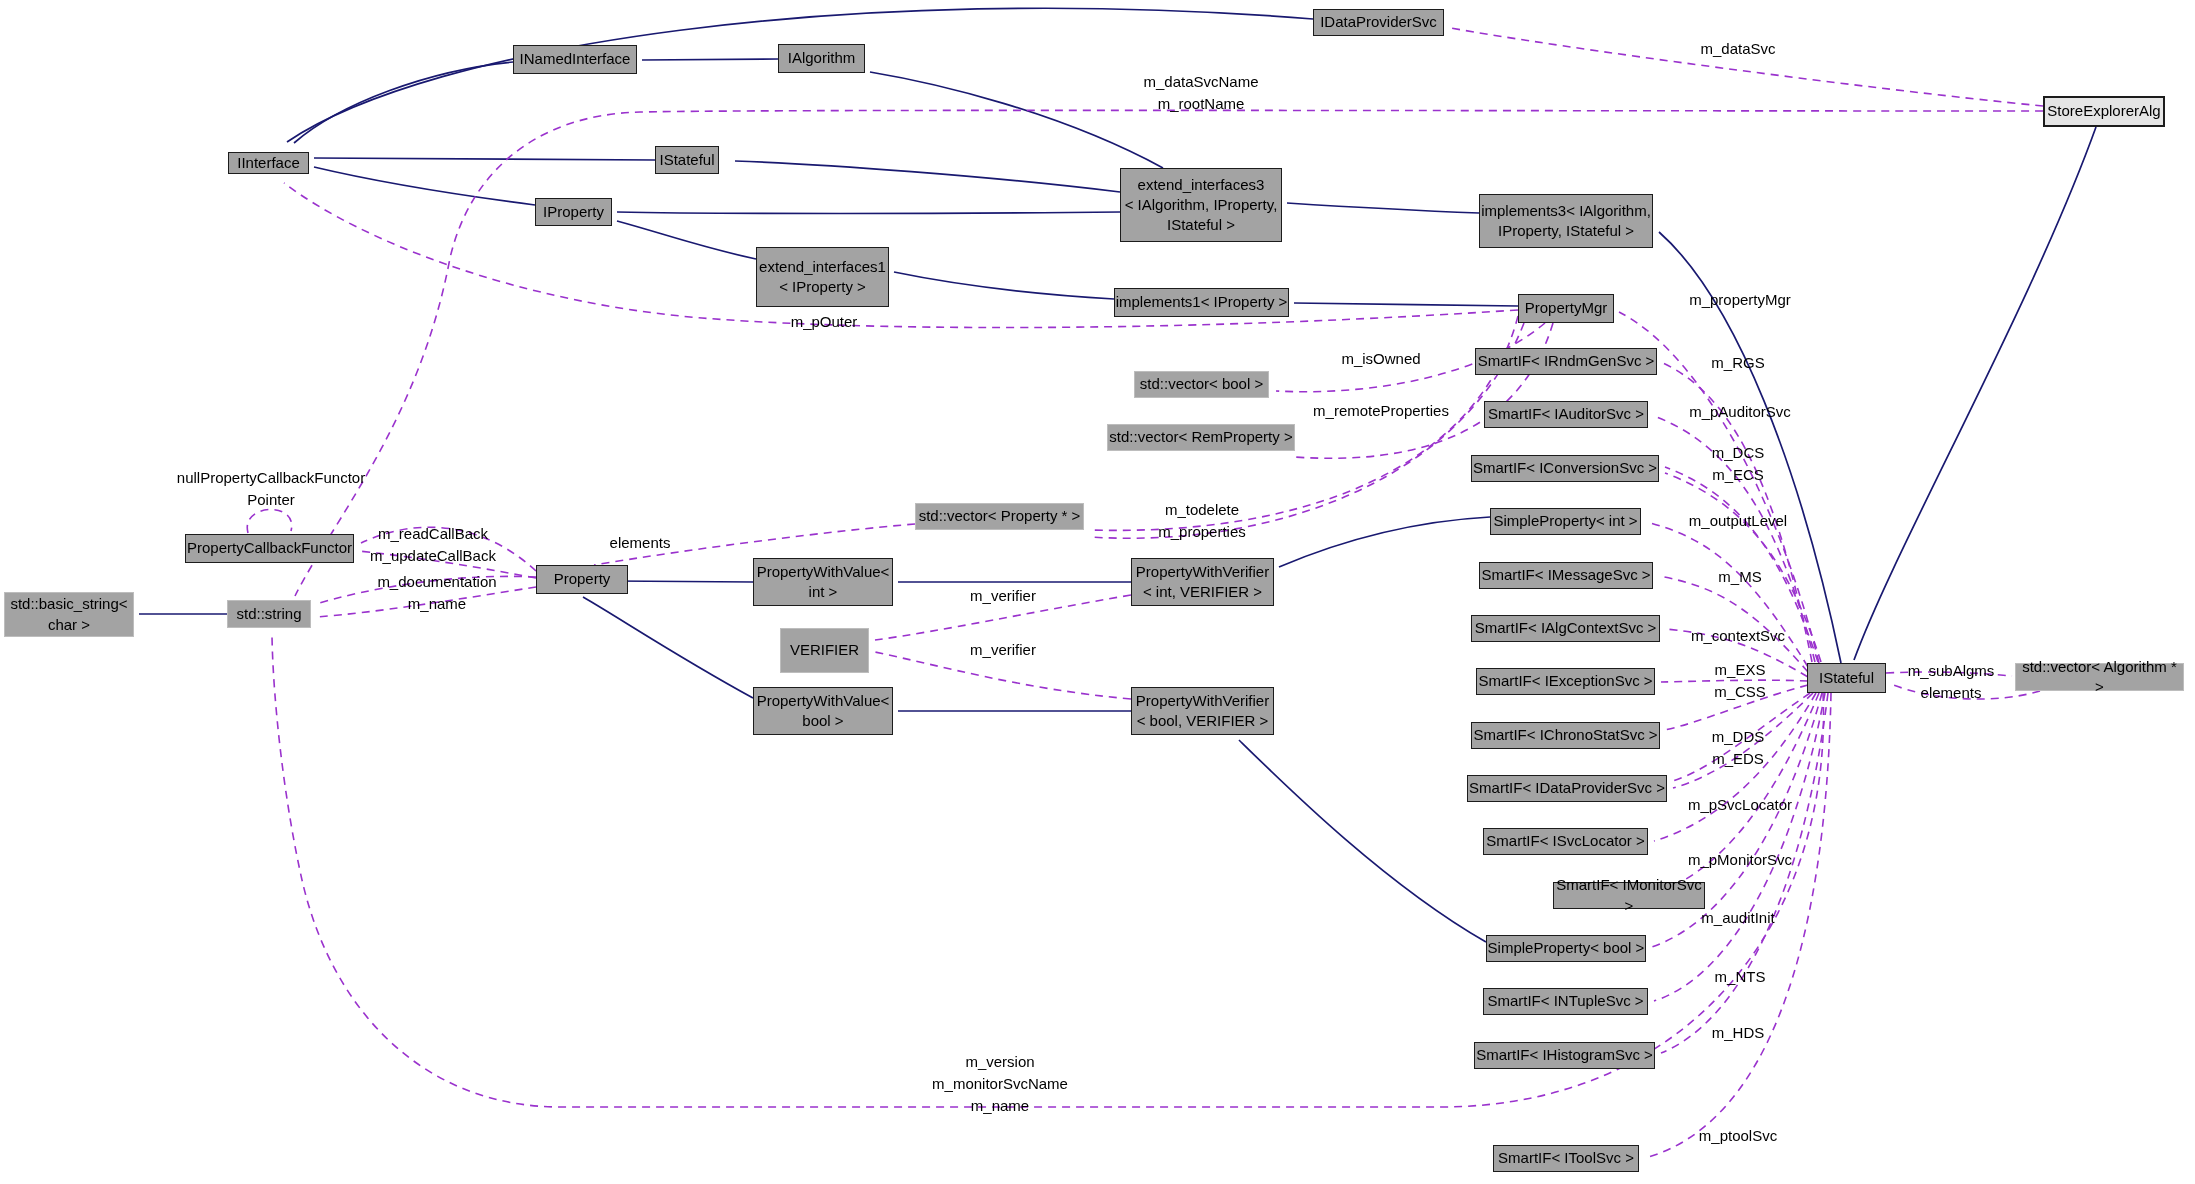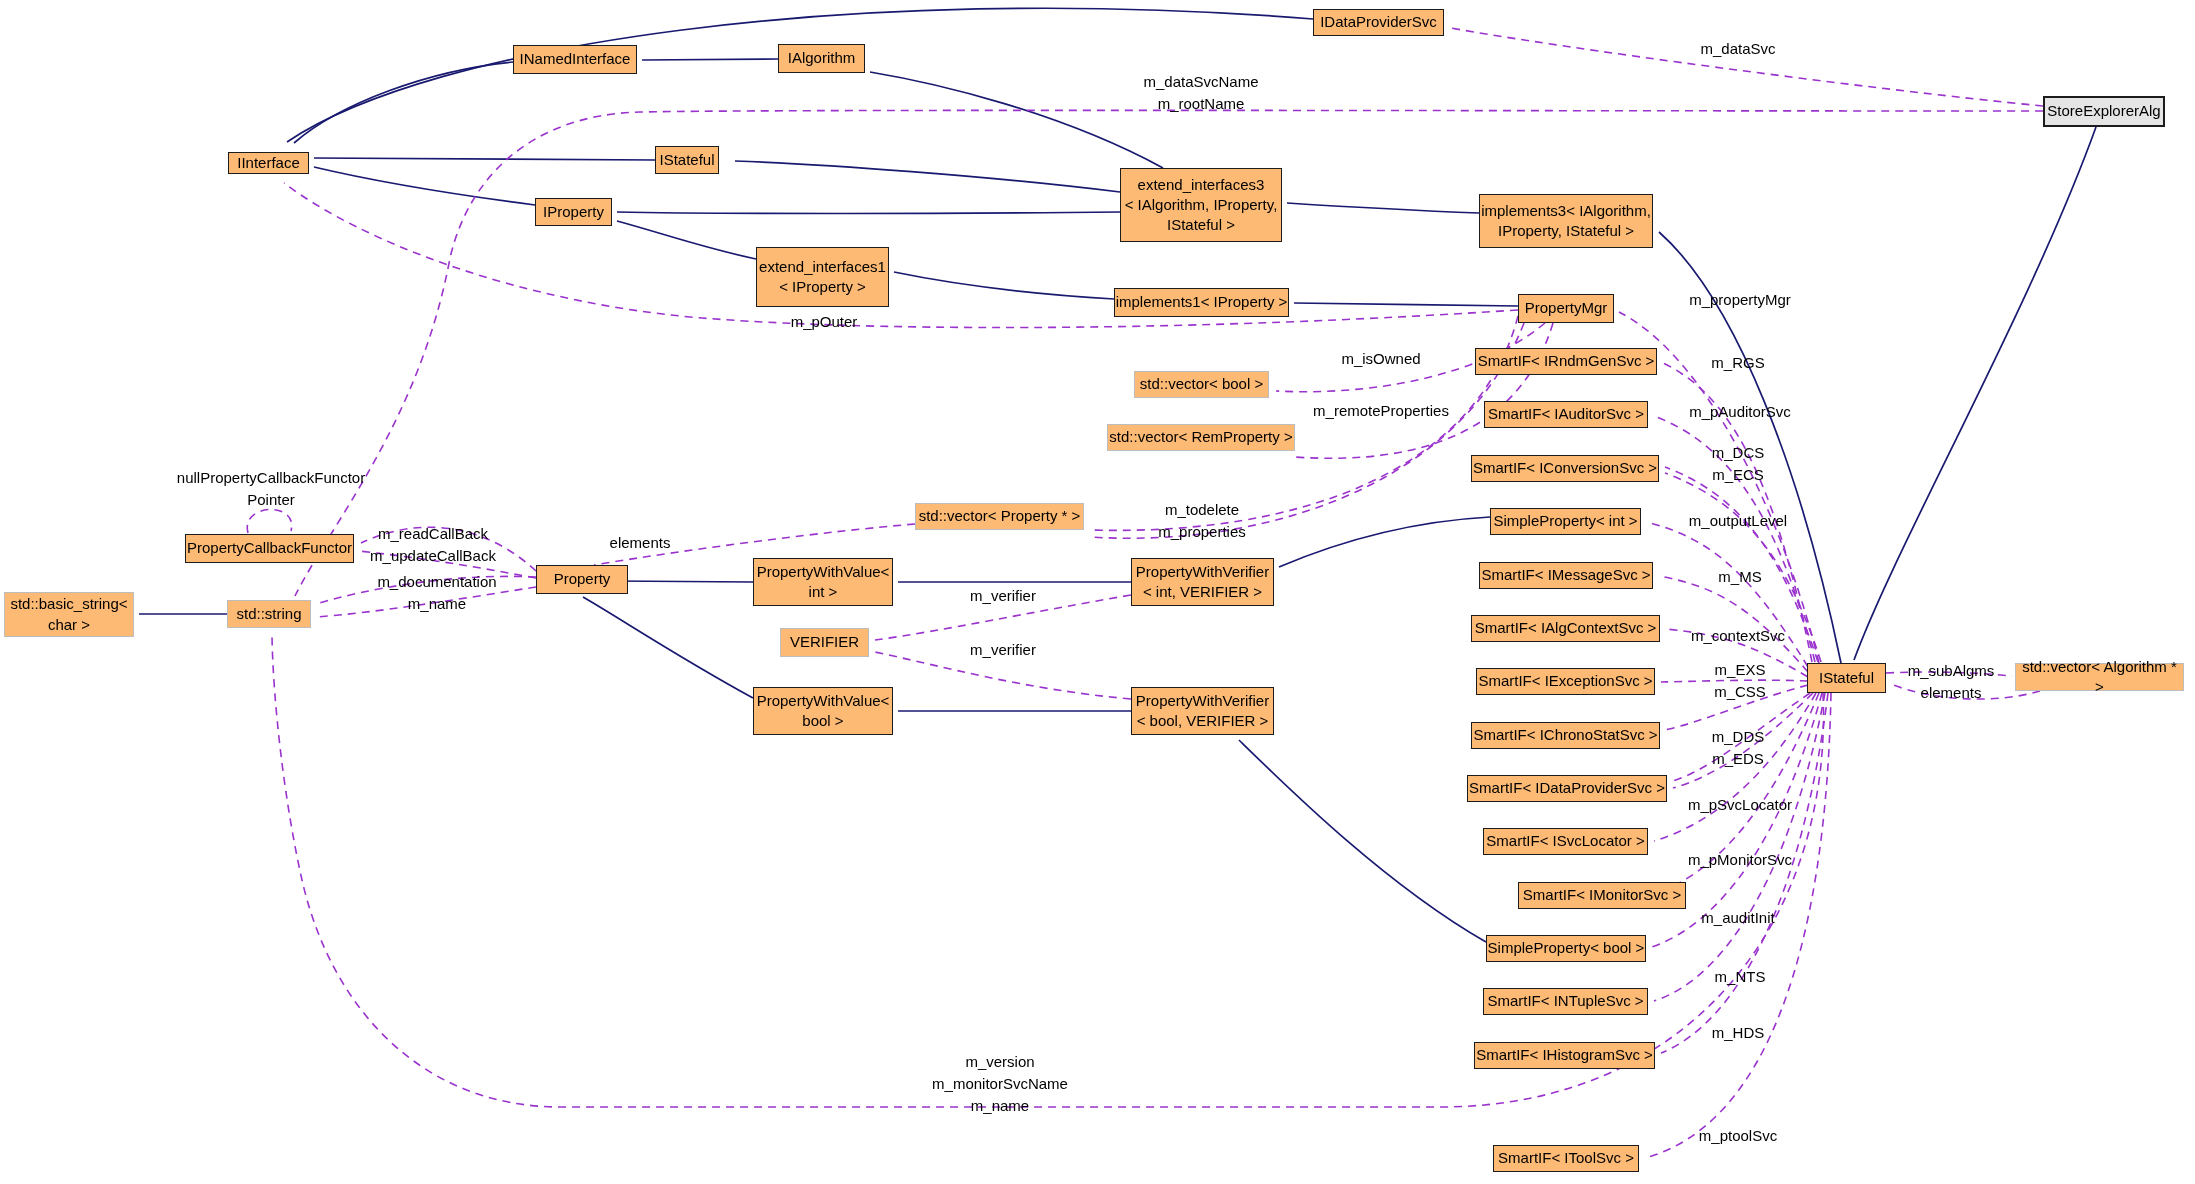--- a/index.html
+++ b/index.html
@@ -1,19 +1,19 @@
 <!DOCTYPE html>
 <html><head>
 <meta charset="utf-8">
 <style>
   html,body{margin:0;padding:0;background:#ffffff;}
   #canvas{position:relative;width:2195px;height:1184px;background:#ffffff;
           font-family:"Liberation Sans","DejaVu Sans",sans-serif;overflow:hidden;}
   #edges{position:absolute;left:0;top:0;width:2195px;height:1184px;}
-  .node{position:absolute;box-sizing:border-box;border:1.4px solid #1c1c1c;background:#fdba74;
+  .node{position:absolute;box-sizing:border-box;border:1.4px solid #1c1c1c;background:#a3a3a3;
         display:flex;align-items:center;justify-content:center;text-align:center;
         font-size:15px;line-height:1.35;color:#000;white-space:pre-line;z-index:2;}
   .node.ext{border-color:#bdbdbd;}
   .node.hl{background:#e5e5e5;border-width:2px;}
   .elabel{position:absolute;transform:translate(-50%,-50%);font-size:15px;line-height:1.45;
           color:#000;text-align:center;white-space:pre-line;z-index:3;}
   path{fill:none;}
   .sl{stroke:#191970;stroke-width:1.7;}
   .dl{stroke:#9a32cd;stroke-width:1.6;stroke-dasharray:8,6;}
 </style>
@@ -109,40 +109,40 @@
   <div class="node" style="left:1114px;top:288px;width:175px;height:29px">implements1&lt; IProperty &gt;</div>
   <div class="node" style="left:1518px;top:294px;width:96px;height:29px">PropertyMgr</div>
   <div class="node ext" style="left:1134px;top:371px;width:135px;height:27px">std::vector&lt; bool &gt;</div>
   <div class="node ext" style="left:1107px;top:424px;width:188px;height:27px">std::vector&lt; RemProperty &gt;</div>
   <div class="node ext" style="left:915px;top:503px;width:169px;height:27px">std::vector&lt; Property * &gt;</div>
   <div class="node" style="left:536px;top:565px;width:92px;height:29px">Property</div>
   <div class="node" style="left:753px;top:558px;width:140px;height:48px">PropertyWithValue&lt;
 int &gt;</div>
   <div class="node" style="left:1131px;top:558px;width:143px;height:48px">PropertyWithVerifier
 &lt; int, VERIFIER &gt;</div>
-  <div class="node ext" style="left:780px;top:628px;width:89px;height:29px">VERIFIER</div>
+  <div class="node ext" style="left:780px;top:628px;width:89px;height:45px">VERIFIER</div>
   <div class="node" style="left:753px;top:687px;width:140px;height:48px">PropertyWithValue&lt;
 bool &gt;</div>
   <div class="node" style="left:1131px;top:687px;width:143px;height:48px">PropertyWithVerifier
 &lt; bool, VERIFIER &gt;</div>
   <div class="node" style="left:185px;top:534px;width:169px;height:29px">PropertyCallbackFunctor</div>
   <div class="node ext" style="left:4px;top:592px;width:130px;height:45px">std::basic_string&lt;
 char &gt;</div>
   <div class="node ext" style="left:227px;top:600px;width:84px;height:28px">std::string</div>
   <div class="node" style="left:1475px;top:348px;width:182px;height:27px">SmartIF&lt; IRndmGenSvc &gt;</div>
   <div class="node" style="left:1484px;top:401px;width:164px;height:27px">SmartIF&lt; IAuditorSvc &gt;</div>
   <div class="node" style="left:1471px;top:455px;width:188px;height:27px">SmartIF&lt; IConversionSvc &gt;</div>
   <div class="node" style="left:1490px;top:508px;width:151px;height:27px">SimpleProperty&lt; int &gt;</div>
   <div class="node" style="left:1479px;top:562px;width:174px;height:27px">SmartIF&lt; IMessageSvc &gt;</div>
   <div class="node" style="left:1471px;top:615px;width:189px;height:27px">SmartIF&lt; IAlgContextSvc &gt;</div>
   <div class="node" style="left:1476px;top:668px;width:179px;height:27px">SmartIF&lt; IExceptionSvc &gt;</div>
   <div class="node" style="left:1471px;top:722px;width:189px;height:27px">SmartIF&lt; IChronoStatSvc &gt;</div>
   <div class="node" style="left:1467px;top:775px;width:200px;height:27px">SmartIF&lt; IDataProviderSvc &gt;</div>
   <div class="node" style="left:1483px;top:828px;width:165px;height:27px">SmartIF&lt; ISvcLocator &gt;</div>
-  <div class="node" style="left:1518px;top:882px;width:168px;height:27px">SmartIF&lt; IMonitorSvc &gt;</div>
+  <div class="node" style="left:1553px;top:882px;width:152px;height:27px">SmartIF&lt; IMonitorSvc &gt;</div>
   <div class="node" style="left:1486px;top:935px;width:160px;height:27px">SimpleProperty&lt; bool &gt;</div>
   <div class="node" style="left:1483px;top:988px;width:165px;height:27px">SmartIF&lt; INTupleSvc &gt;</div>
   <div class="node" style="left:1474px;top:1042px;width:181px;height:27px">SmartIF&lt; IHistogramSvc &gt;</div>
   <div class="node" style="left:1493px;top:1145px;width:146px;height:27px">SmartIF&lt; IToolSvc &gt;</div>
   <div class="node" style="left:1807px;top:663px;width:79px;height:30px">IStateful</div>
   <div class="node ext" style="left:2015px;top:663px;width:169px;height:28px">std::vector&lt; Algorithm * &gt;</div>
 
   <div class="elabel" style="left:1738px;top:49px">m_dataSvc</div>
   <div class="elabel" style="left:1201px;top:93px">m_dataSvcName
 m_rootName</div>

